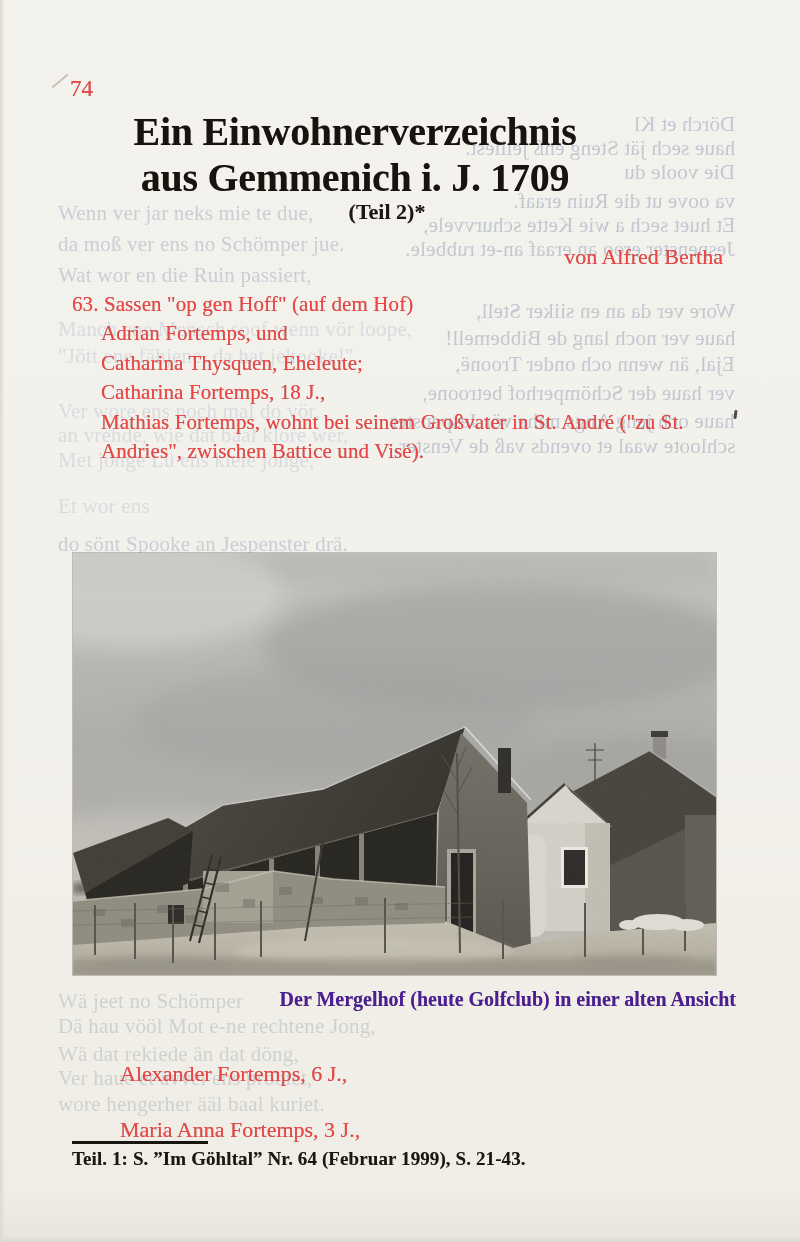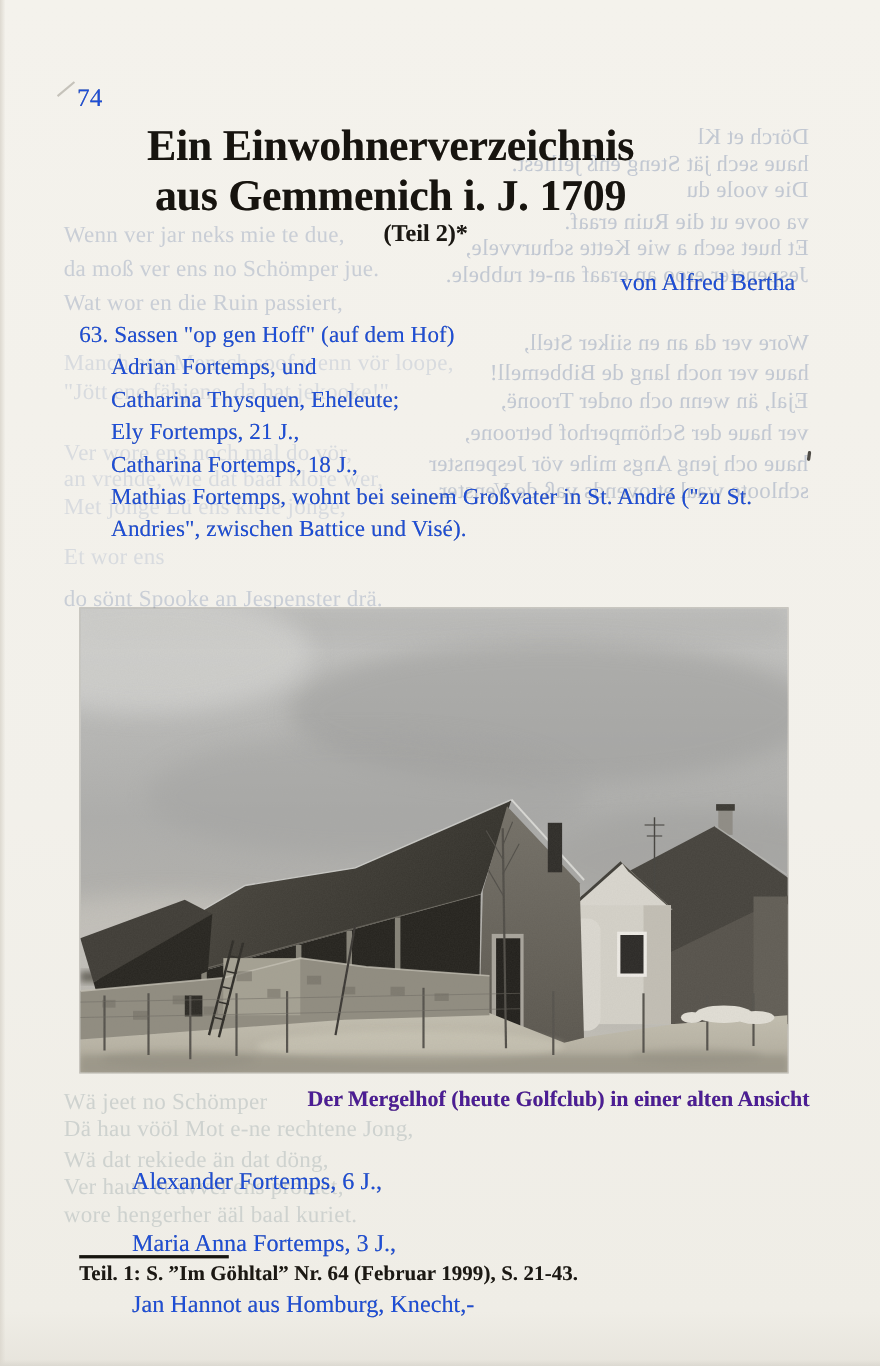--- a/index.html
+++ b/index.html
@@ -5,21 +5,21 @@
   html,body{margin:0;padding:0;}
   body{
     width:800px;height:1242px;position:relative;overflow:hidden;
     background:linear-gradient(180deg,#f4f2ec 0%,#f2f0ea 60%,#efede6 96%,#e7e4dc 100%);
     font-family:"Liberation Serif", serif;
   }
   .edge-left{position:absolute;left:0;top:0;width:5px;height:1242px;
     background:linear-gradient(90deg,#ddd9d0,rgba(240,238,231,0));z-index:4;}
   .edge-bottom{position:absolute;left:0;top:1236px;width:800px;height:6px;
     background:linear-gradient(180deg,rgba(240,238,231,0),#dcd9d1);z-index:4;}
-  .ink{color:#1d4ed8;z-index:2;position:absolute;text-shadow:0 0 .5px rgba(45,40,33,.45);}
+  .ink{color:#ef4444;z-index:2;position:absolute;text-shadow:0 0 .5px rgba(45,40,33,.45);}
   .pagenum{left:70px;top:76px;font-size:23px;}
   .titleblock{left:30px;top:0;width:710px;text-align:center;}
   .t1{position:absolute;left:0;top:108px;width:710px;font-size:40px;font-weight:bold;color:#17140f;letter-spacing:-.3px;}
   .t2{position:absolute;left:0;top:154px;width:710px;font-size:40px;font-weight:bold;color:#17140f;letter-spacing:-.3px;}
   .subtitle{position:absolute;left:0;top:199px;width:710px;font-size:22px;font-weight:bold;color:#1b1813;padding-left:32px;}
   .author{right:77px;top:244px;font-size:22px;}
   .entry{left:72px;top:292px;width:650px;}
   .entry .ln{height:29.4px;font-size:21px;white-space:nowrap;letter-spacing:.1px;}
   .entry .ind{padding-left:29px;}
   .photo{position:absolute;left:73px;top:553px;width:643px;height:422px;z-index:2;
@@ -87,21 +87,20 @@
   <div class="ink t1" style="position:absolute">Ein Einwohnerverzeichnis</div>
   <div class="ink t2" style="position:absolute">aus Gemmenich i. J. 1709</div>
   <div class="ink subtitle" style="position:absolute">(Teil 2)*</div>
 </div>
 <div class="ink author">von Alfred Bertha</div>
 
 <div class="ink entry">
   <div class="ln">63. Sassen "op gen Hoff" (auf dem Hof)</div>
   <div class="ln ind">Adrian Fortemps, und</div>
   <div class="ln ind">Catharina Thysquen, Eheleute;</div>
-  <div class="ln ind">Ely Fortemps, 21 J.,</div>
   <div class="ln ind">Catharina Fortemps, 18 J.,</div>
   <div class="ln ind">Mathias Fortemps, wohnt bei seinem Großvater in St. André ("zu St.</div>
   <div class="ln ind">Andries", zwischen Battice und Visé).</div>
 </div>
 
 <div class="photo">
 <svg width="643" height="422" viewBox="0 0 643 422" xmlns="http://www.w3.org/2000/svg">
   <defs>
     <linearGradient id="skyG" x1="0" y1="0" x2="0" y2="1">
       <stop offset="0" stop-color="#c6c6c4"></stop>
@@ -272,17 +271,16 @@
   <rect x="0" y="0" width="643" height="422" fill="#000" filter="url(#grain)"></rect>
   <rect x="0" y="0" width="643" height="422" fill="url(#skyG)" opacity="0"></rect>
 </svg>
 </div>
 
 <div class="ink caption">Der Mergelhof (heute Golfclub) in einer alten Ansicht</div>
 
 <div class="ink entry2">
   <div class="ln">Alexander Fortemps, 6 J.,</div>
   <div class="ln">Maria Anna Fortemps, 3 J.,</div>
-  <div class="ln">Jan Hannot aus Homburg, Knecht,-</div>
 </div>
 
 <div class="fnrule"></div>
 <div class="ink footnote">Teil. 1: S. ”Im Göhltal” Nr. 64 (Februar 1999), S. 21-43.</div>
 
 </body></html>

